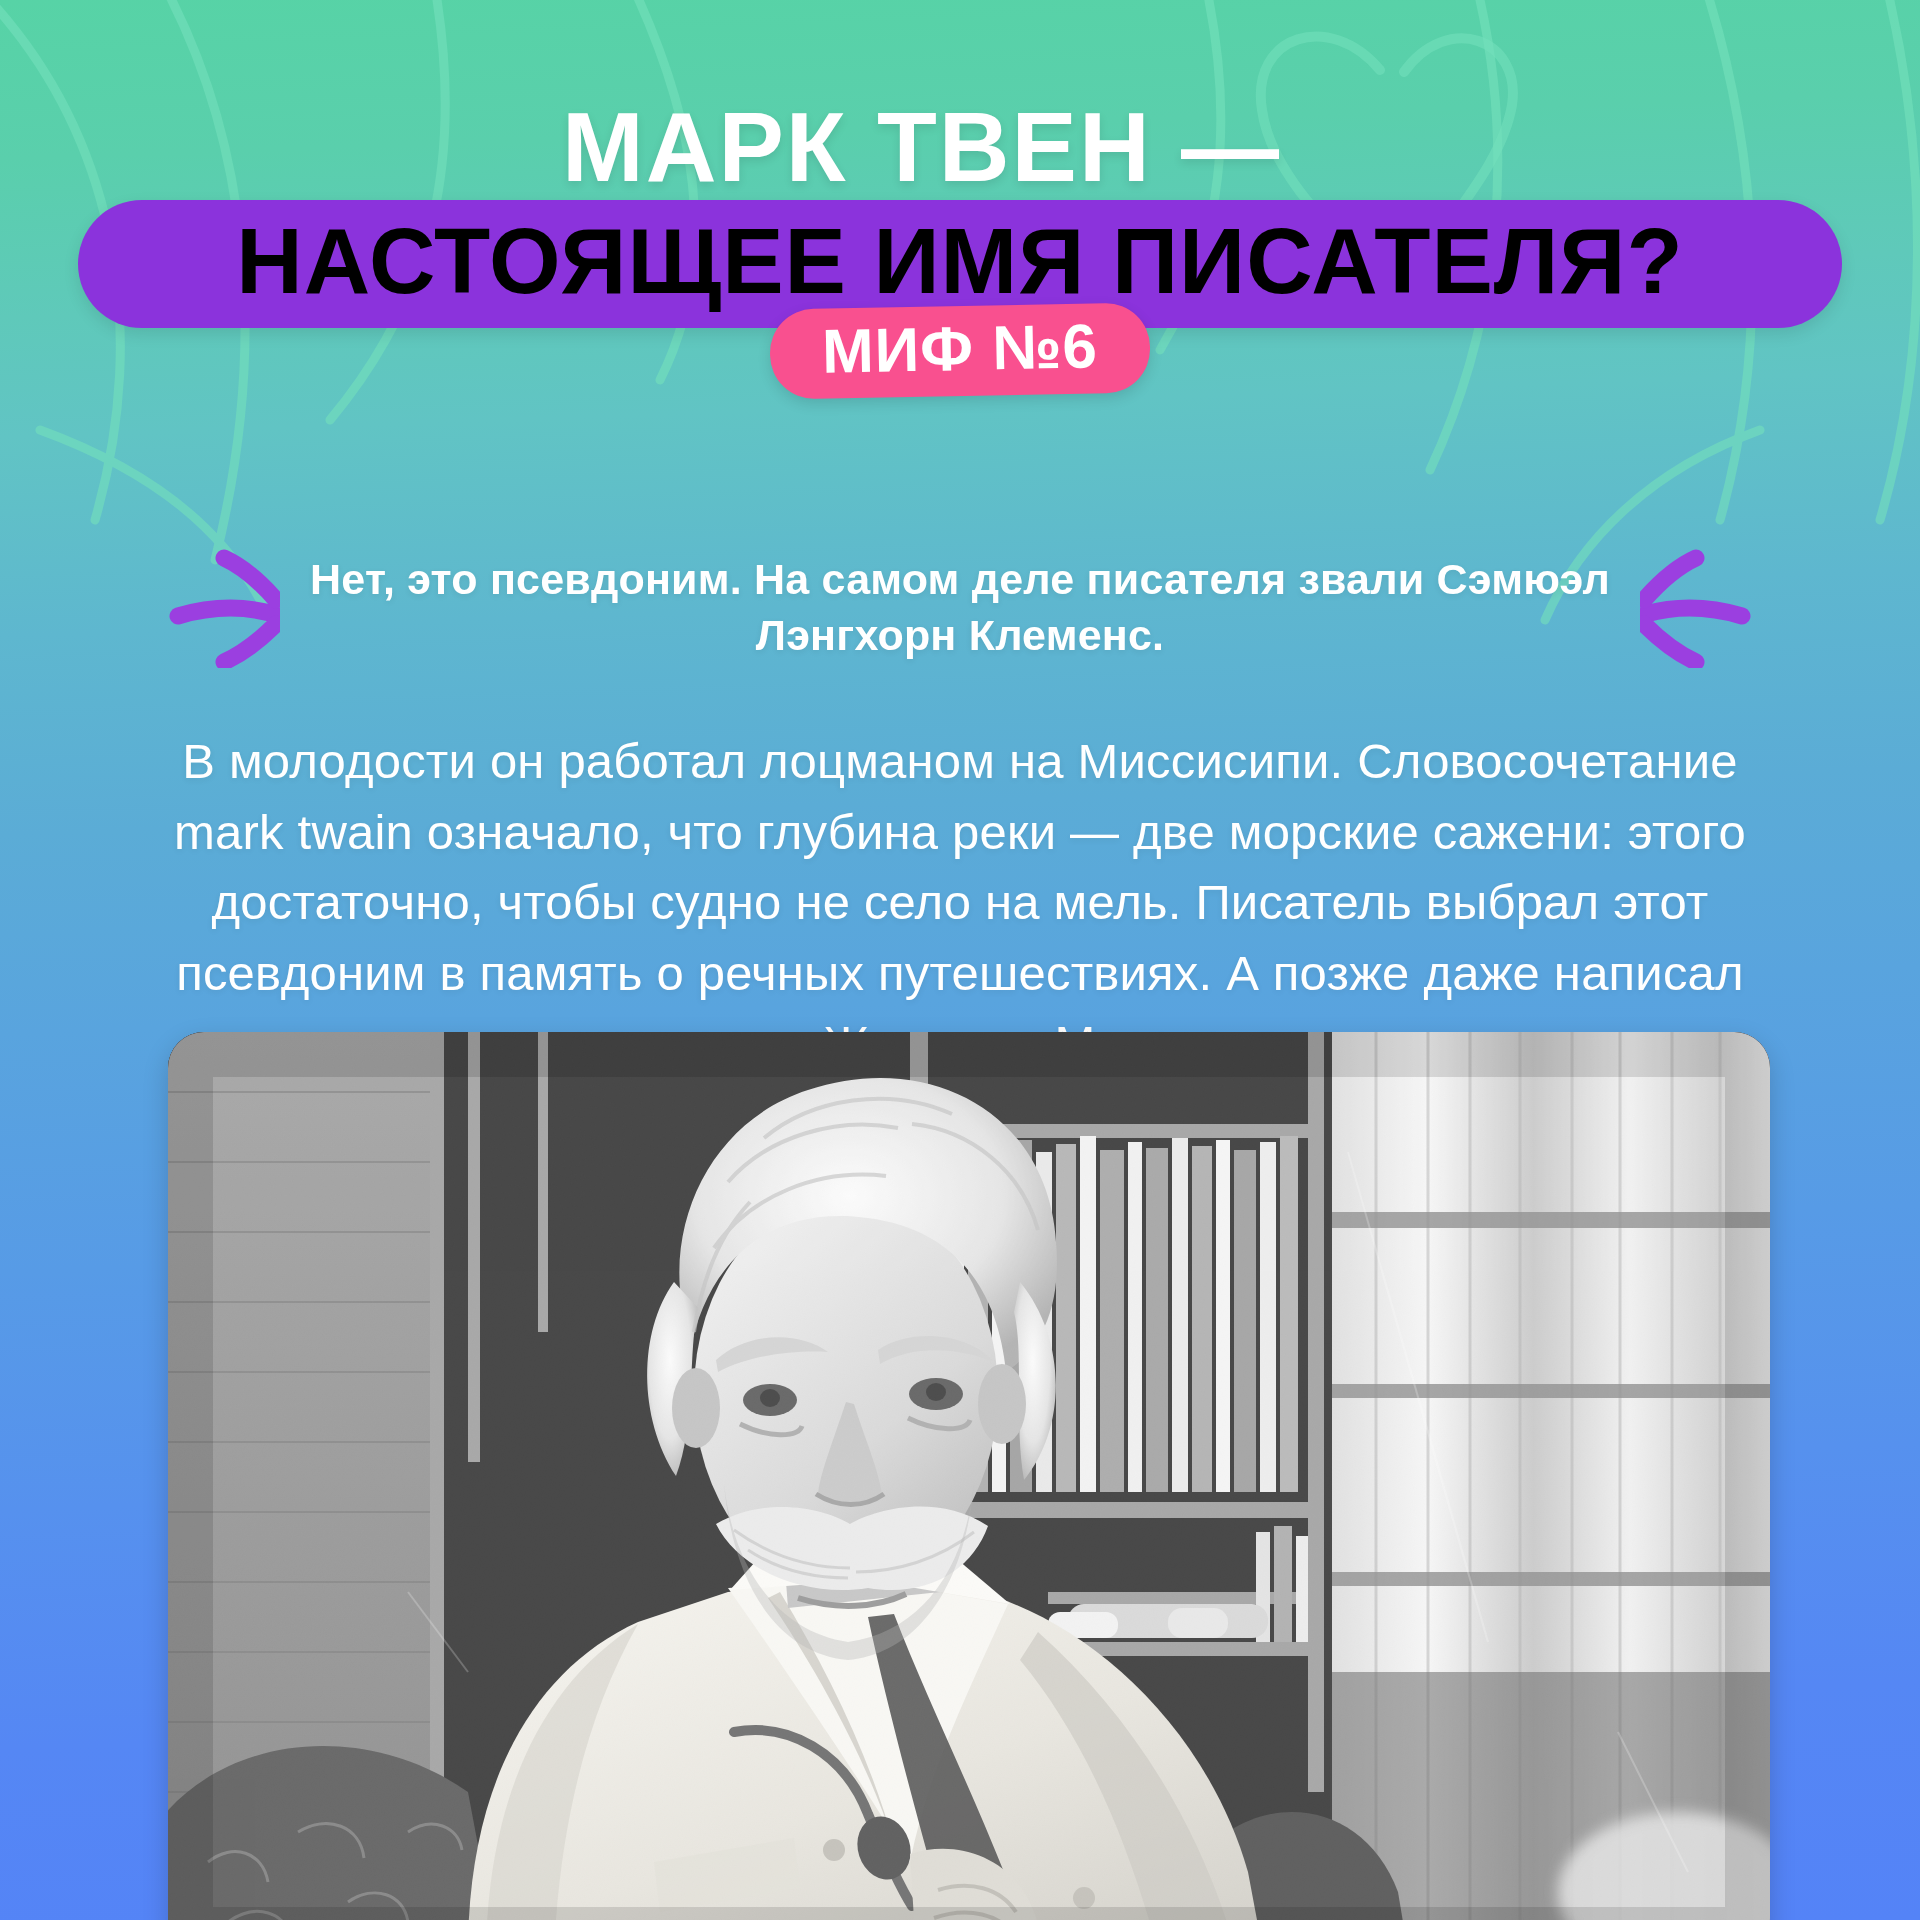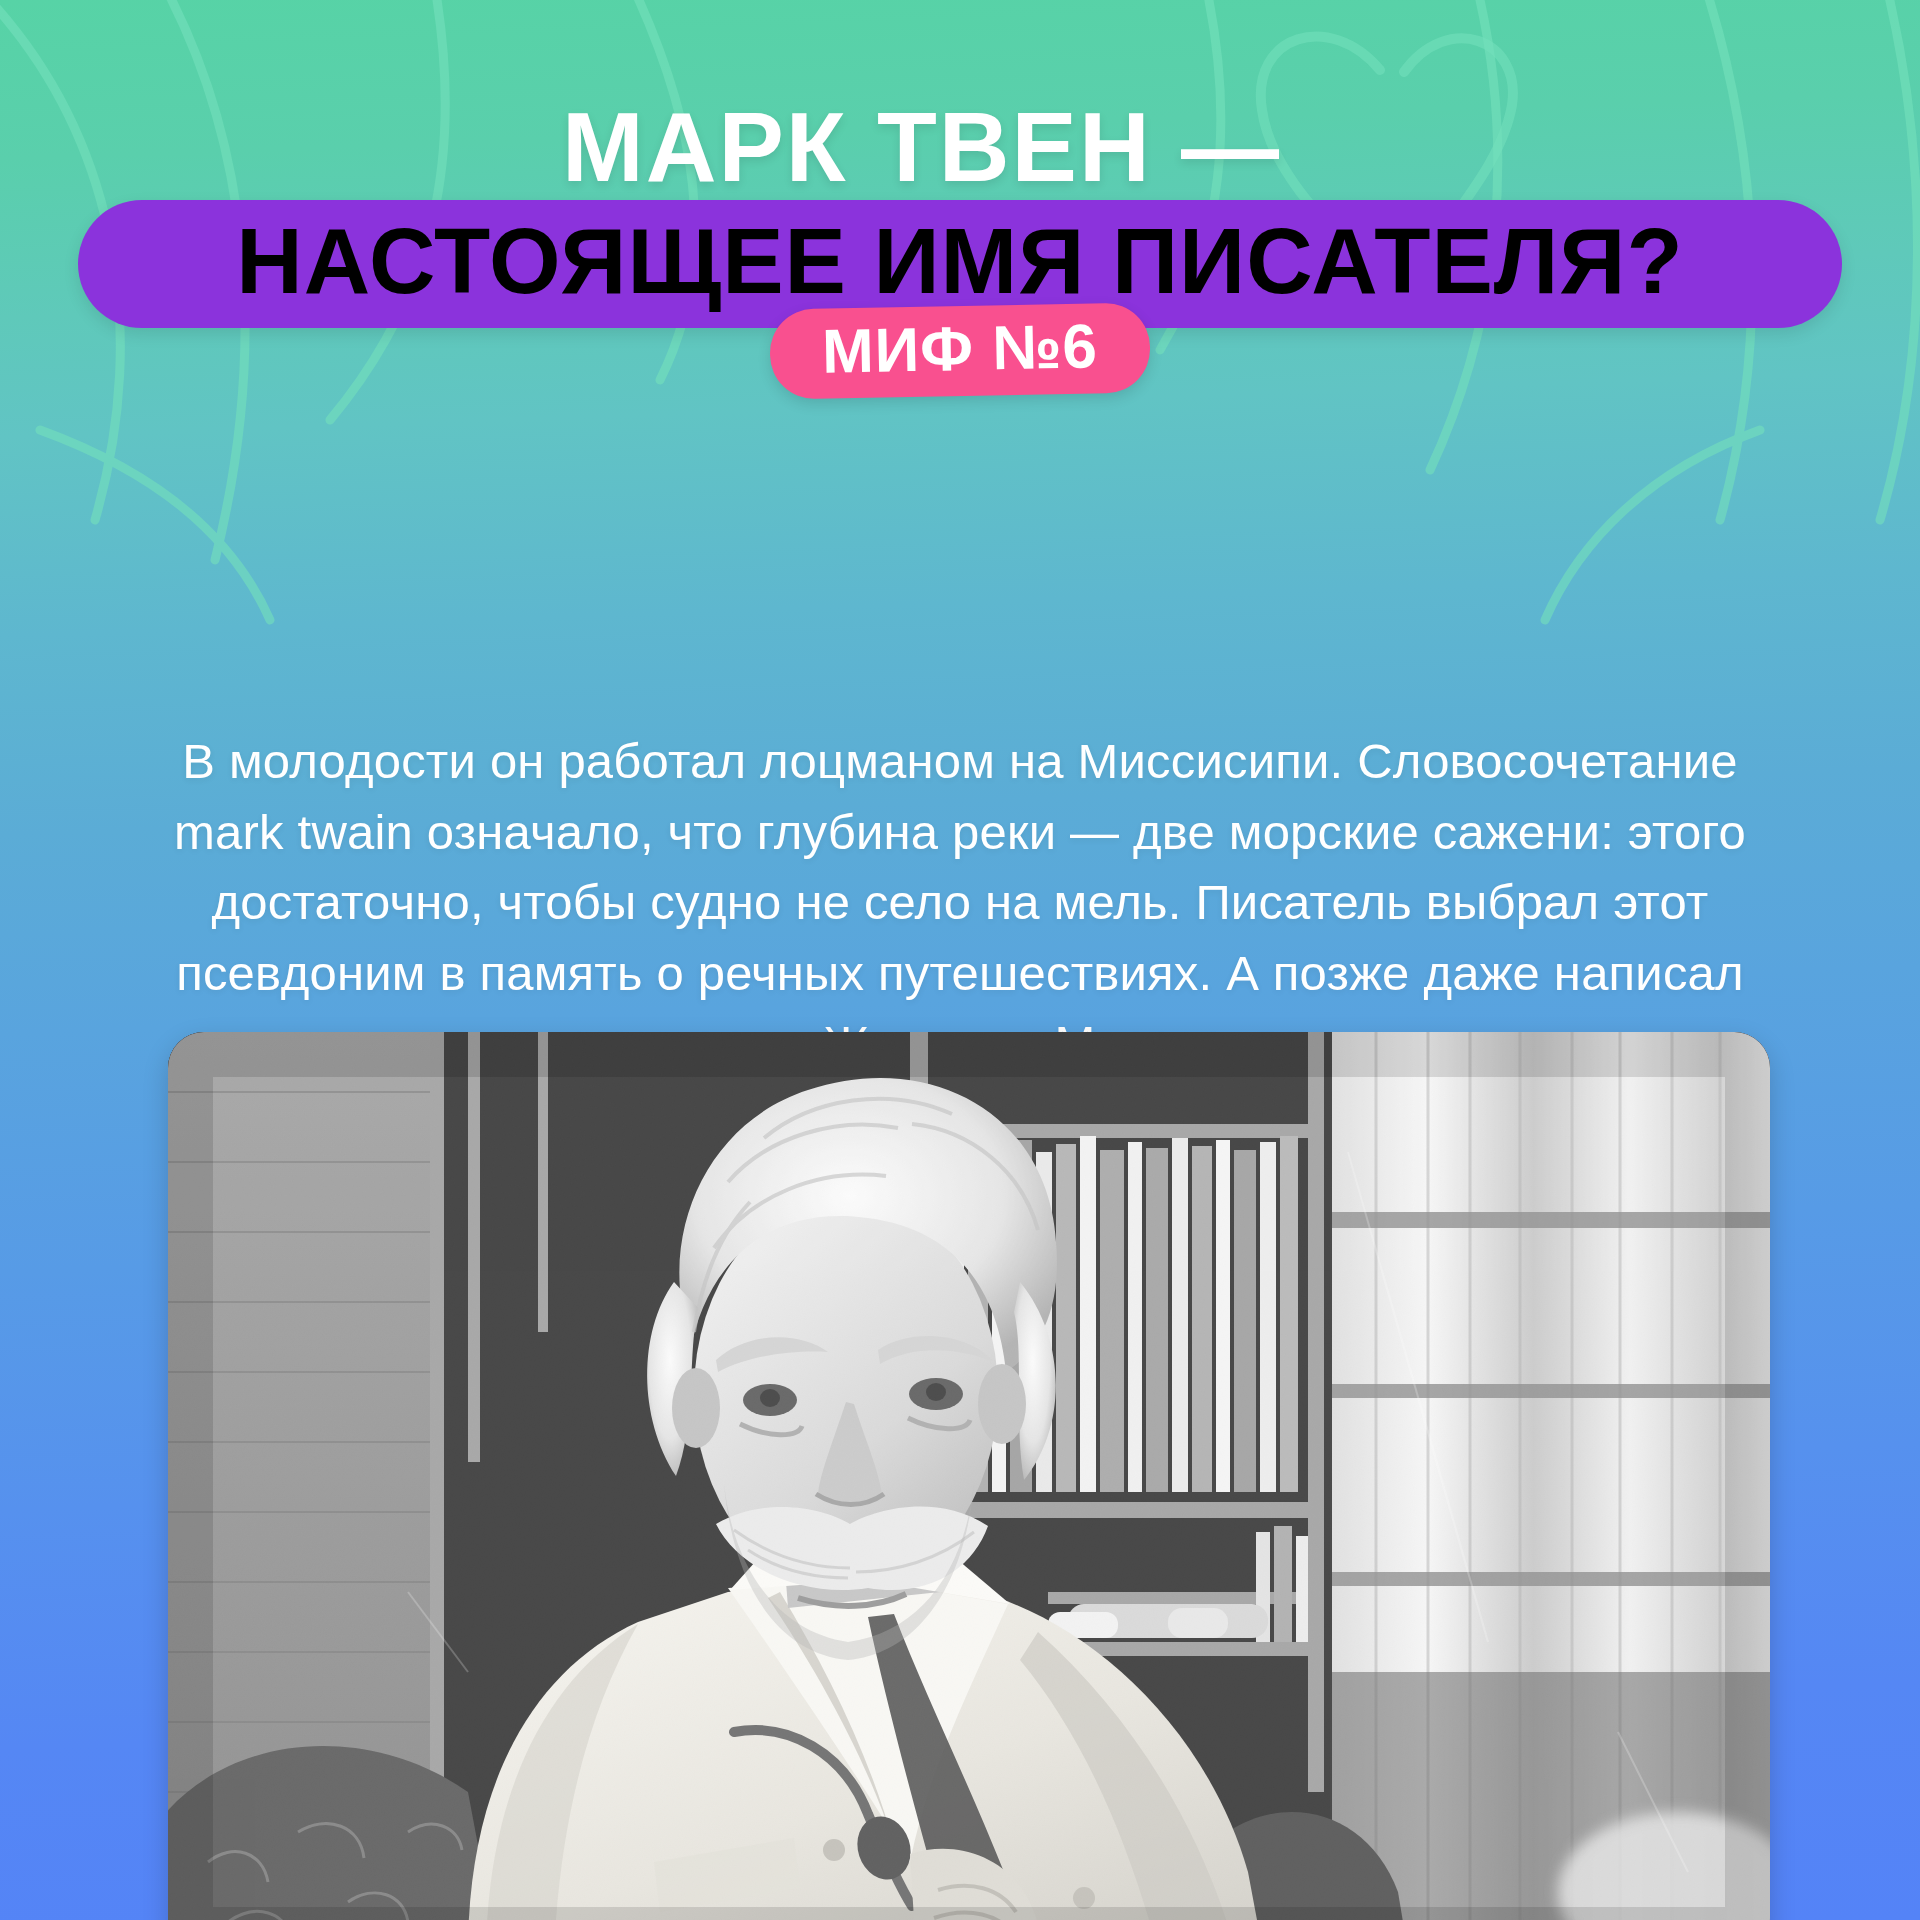--- a/index.html
+++ b/index.html
@@ -177,20 +177,41 @@
   <div class="title-line1">МАРК ТВЕН —</div>
 
   <div class="purple-pill">
     <span class="purple-pill-text">НАСТОЯЩЕЕ ИМЯ ПИСАТЕЛЯ?</span>
   </div>
 
   <div class="pink-badge">
     <span class="pink-badge-text">МИФ №6</span>
   </div>
 
+  <div class="subtitle-row">
+
+    <svg class="arrow-mark" width="130" height="120" viewBox="0 0 130 120">
+      <g stroke="#9B3FE0" stroke-width="17" fill="none" stroke-linecap="round">
+        <path d="M 28 68 C 62 58, 95 58, 124 66"></path>
+        <path d="M 74 10 C 96 20, 112 36, 126 52"></path>
+        <path d="M 74 114 C 96 104, 112 90, 126 76"></path>
+      </g>
+    </svg>
+
+    <div class="subtitle-text">Нет, это псевдоним. На самом деле писателя звали Сэмюэл Лэнгхорн Клеменс.</div>
+
+    <svg class="arrow-mark" width="130" height="120" viewBox="0 0 130 120">
+      <g stroke="#9B3FE0" stroke-width="17" fill="none" stroke-linecap="round">
+        <path d="M 102 68 C 68 58, 35 58, 6 66"></path>
+        <path d="M 56 10 C 34 20, 18 36, 4 52"></path>
+        <path d="M 56 114 C 34 104, 18 90, 4 76"></path>
+      </g>
+    </svg>
+
+  </div>
 
   <div class="body-paragraph">В молодости он работал лоцманом на Миссисипи. Словосочетание mark twain означало, что глубина реки — две морские сажени: этого достаточно, чтобы судно не село на мель. Писатель выбрал этот псевдоним в память о речных путешествиях. А позже даже написал мемуары «Жизнь на Миссисипи».</div>
 
   <div class="photo-frame">
     <svg class="photo-inner" viewBox="0 0 1602 920" preserveAspectRatio="xMidYMid slice">
       <defs>
         <linearGradient id="wallg" x1="0" y1="0" x2="0" y2="1">
           <stop offset="0%" stop-color="#8e8e8e"></stop>
           <stop offset="100%" stop-color="#6f6f6f"></stop>
         </linearGradient>

